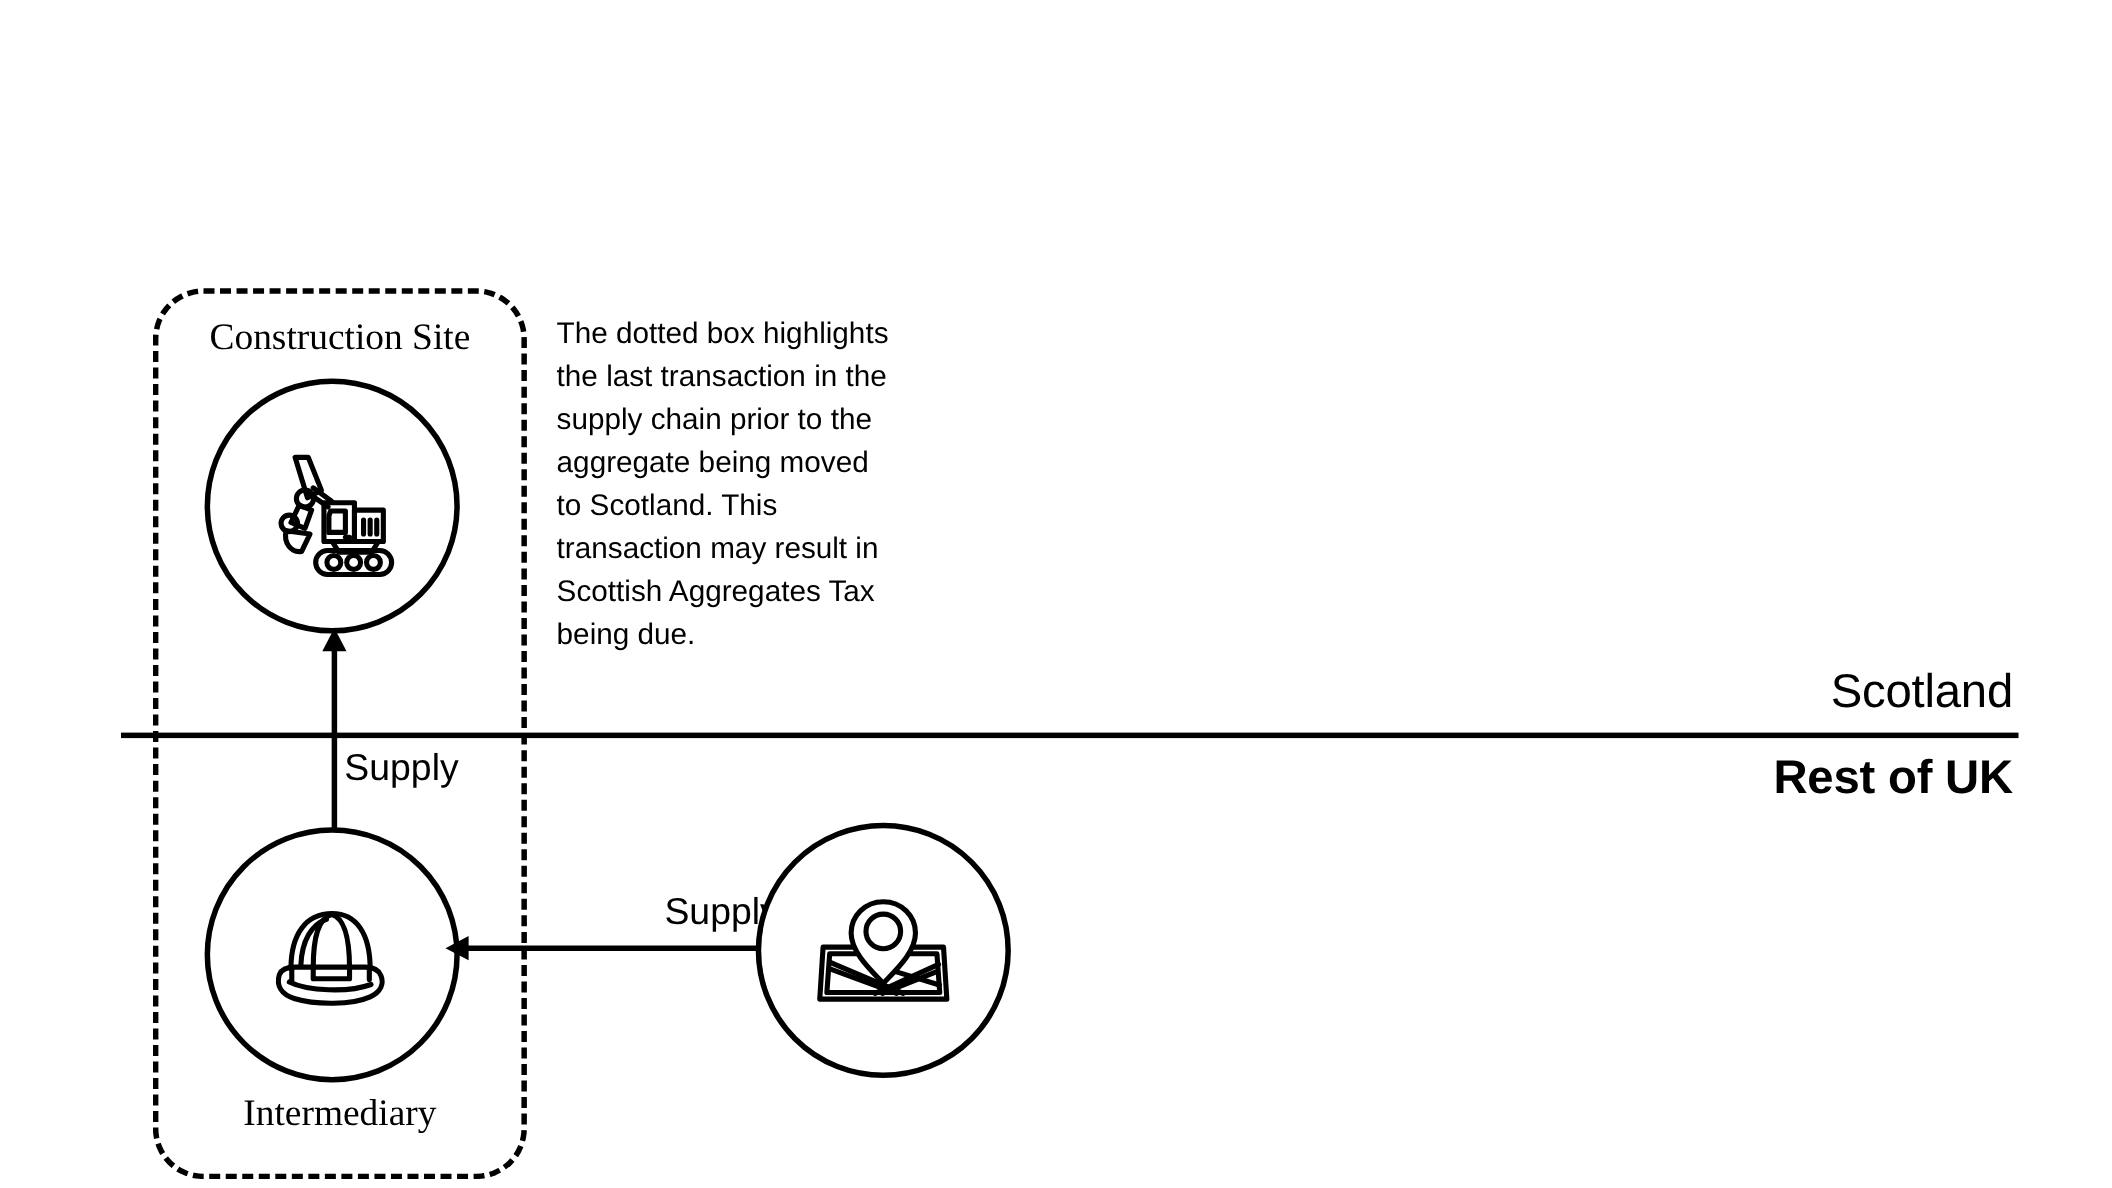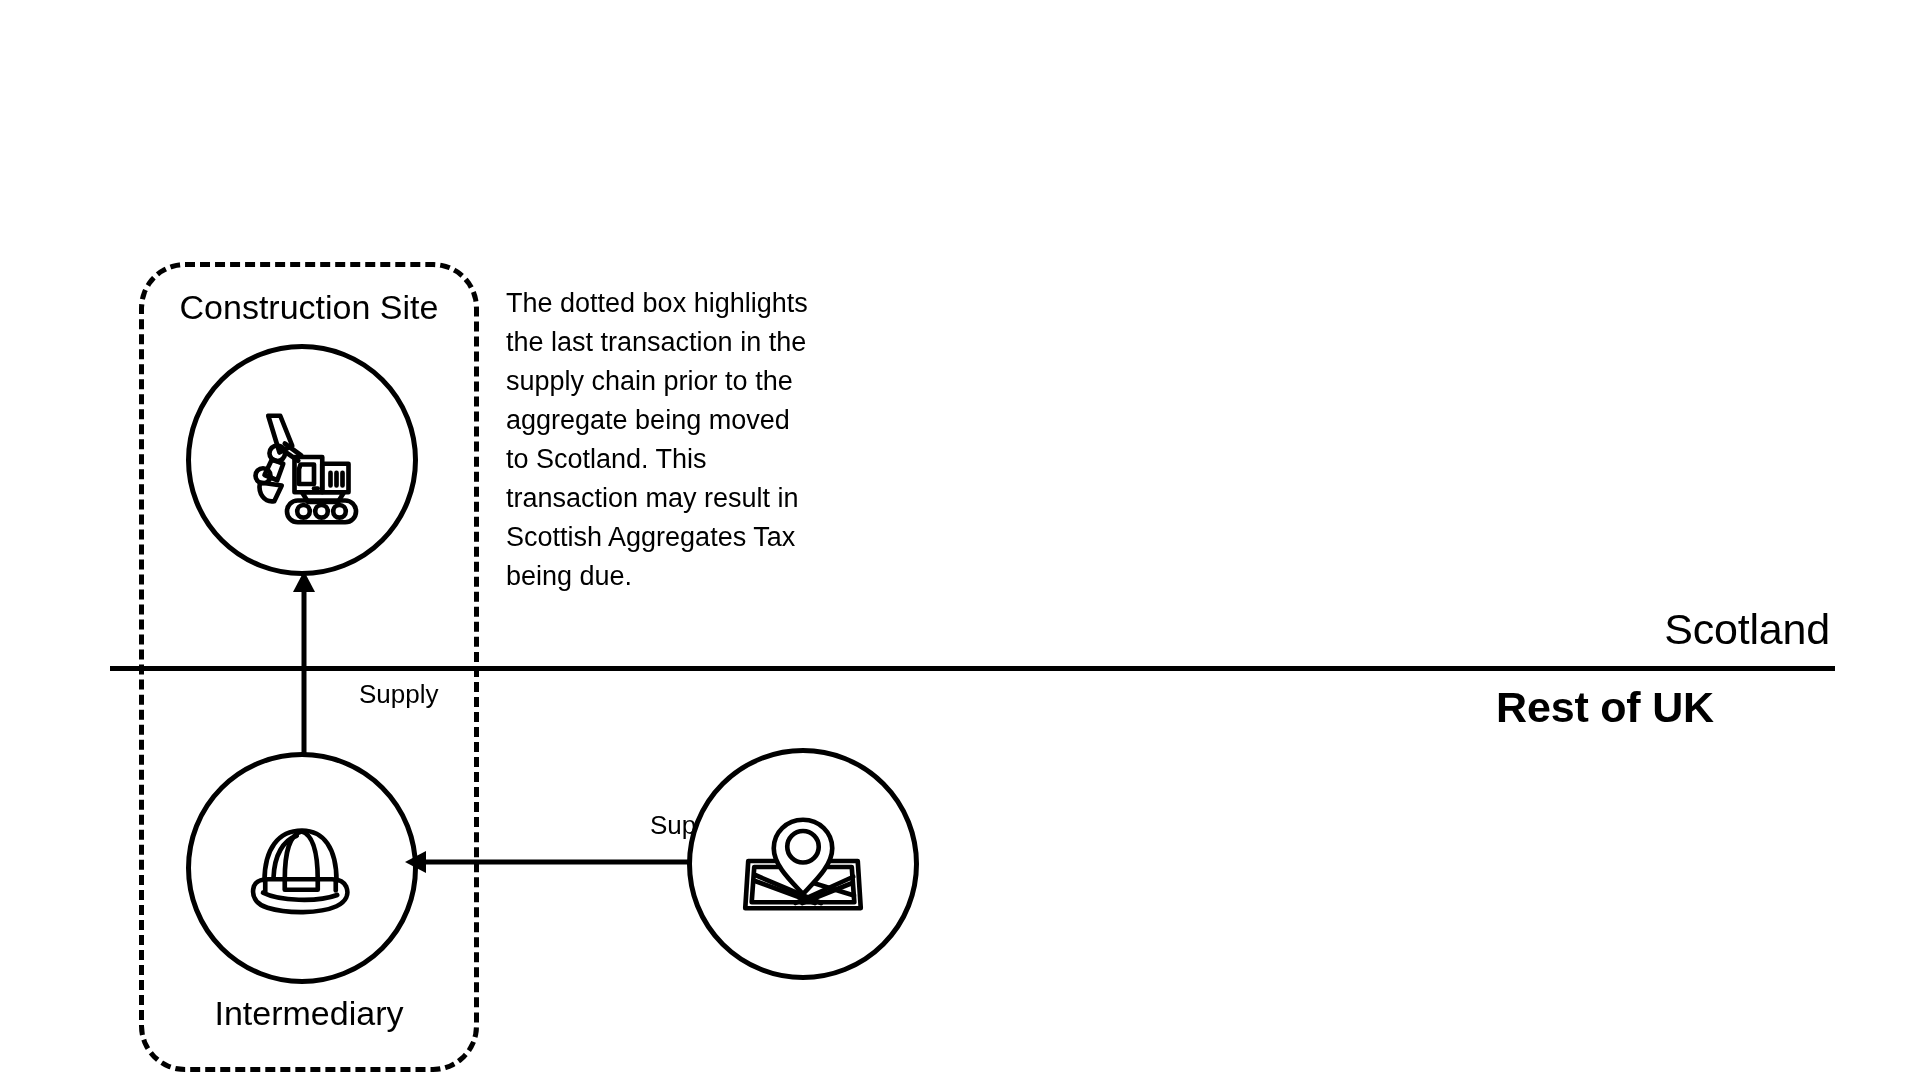--- a/index.html
+++ b/index.html
@@ -47,21 +47,21 @@
     text-align: right;
     font-size: 43px;
     font-weight: normal;
     letter-spacing: -0.2px;
     white-space: nowrap;
   }
   #label-rest-of-uk {
     left: 1380px;
     top: 683px;
     width: 450px;
-    text-align: center;
+    text-align: right;
     font-size: 43px;
     font-weight: bold;
     letter-spacing: -0.2px;
     white-space: nowrap;
   }
 
   
   .node-circle {
     border: 5px solid #000;
     border-radius: 50%;
@@ -90,20 +90,21 @@
     height: 232px;
   }
   .node-icon { width: 150px; height: 150px; display:block; }
 
   
   .node-label {
     font-size: 34px;
     white-space: nowrap;
     text-align: center;
     line-height: 1;
+    font-family: Liberation Serif, serif;
   }
   #label-construction {
     left: 139px;
     top: 290px;
     width: 340px;
   }
   #label-intermediary {
     left: 139px;
     top: 996px;
     width: 340px;
@@ -123,24 +124,23 @@
     overflow: visible;
   }
   #arrow-horizontal {
     left: 404px;
     top: 843px;
     width: 290px;
     height: 38px;
     overflow: visible;
   }
   .edge-label {
-    font-size: 26px;
+    font-size: 34px;
     white-space: nowrap;
     line-height: 1;
-    margin-left: 46px;
   }
   #label-supply-vertical {
     left: 313px;
     top: 681px;
   }
   #label-supply-horizontal {
     left: 604px;
     top: 812px;
   }
 

